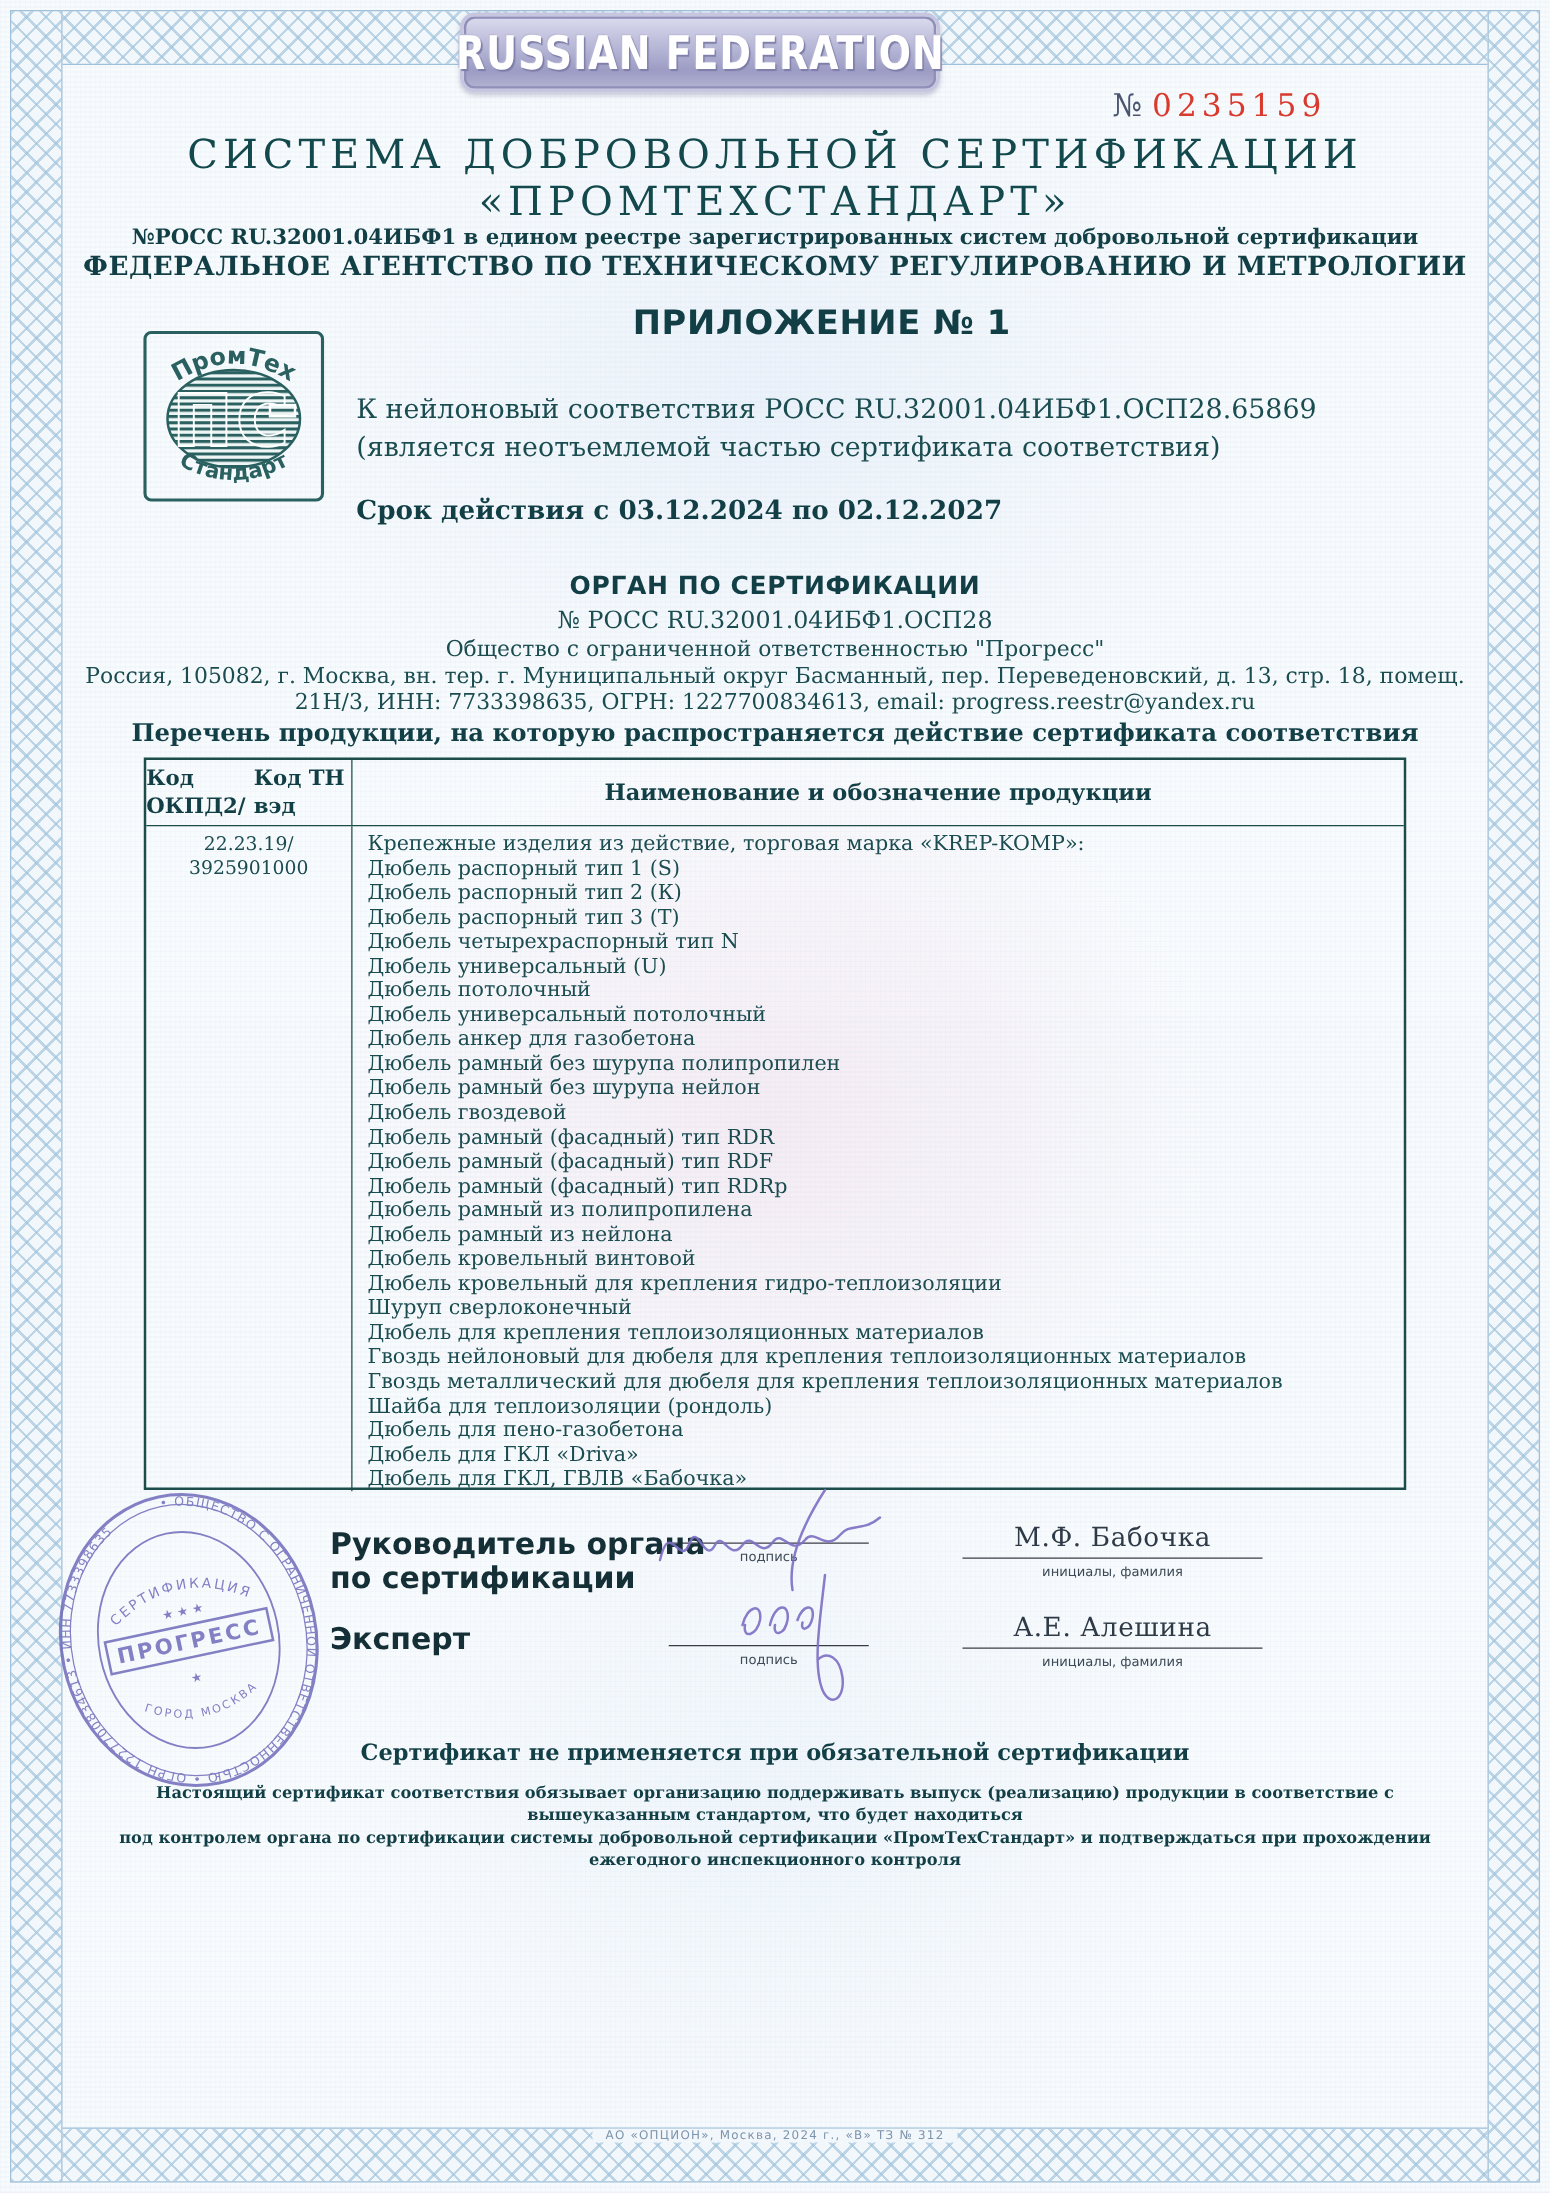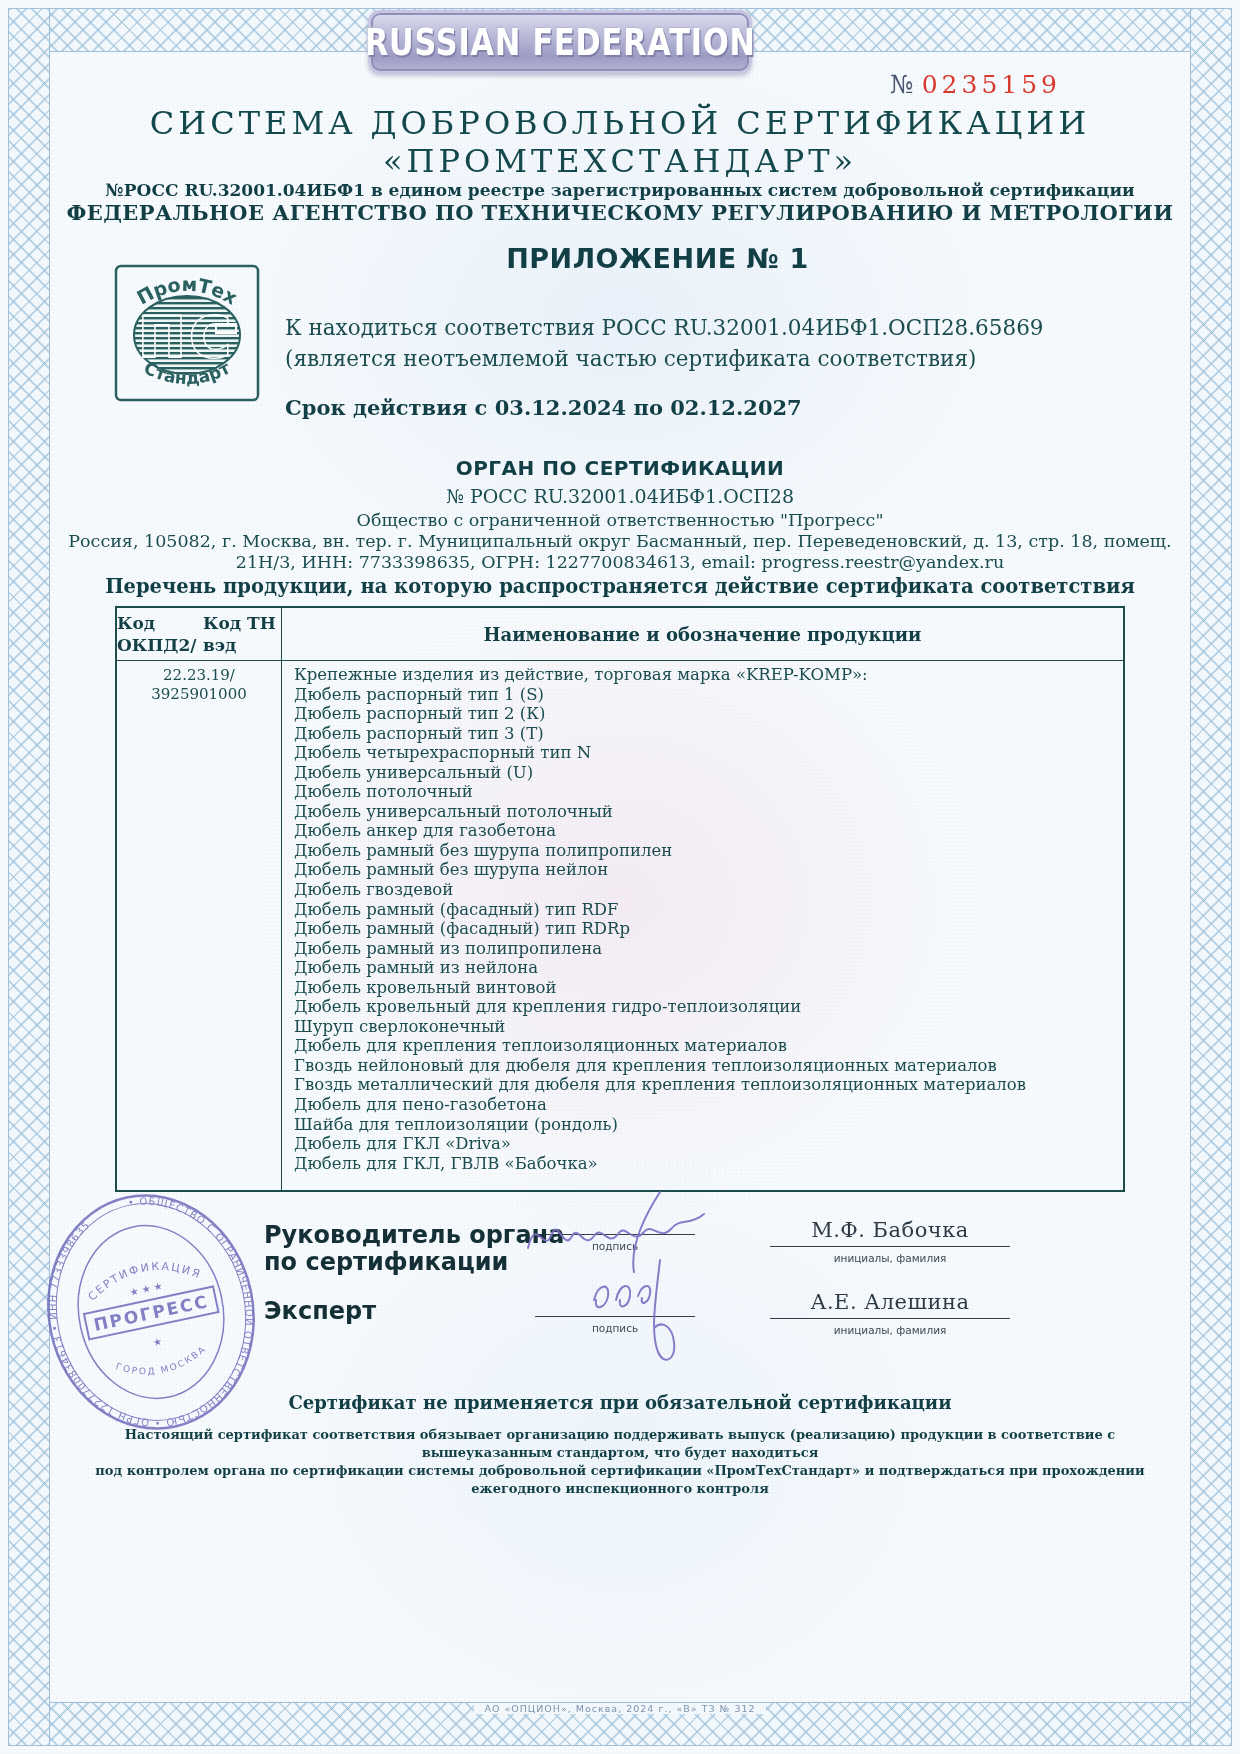--- a/index.html
+++ b/index.html
@@ -124,21 +124,21 @@
     <rect x="104" y="62" width="20" height="9" fill="url(#hz)" stroke="#ffffff" stroke-width="2"></rect>
     <text font-family="DejaVu Sans, sans-serif" font-weight="bold" font-size="19" fill="#2a6060">
       <textPath href="#arcT" startOffset="50%" text-anchor="middle">ПромТех</textPath>
     </text>
     <text font-family="DejaVu Sans, sans-serif" font-weight="bold" font-size="17" fill="#2a6060">
       <textPath href="#arcB" startOffset="50%" text-anchor="middle">Стандарт</textPath>
     </text>
   </svg>
 
   <div class="to-cert">
-    <div>К находиться соответствия РОСС RU.32001.04ИБФ1.ОСП28.65869</div>
+    <div>К нейлоновый соответствия РОСС RU.32001.04ИБФ1.ОСП28.65869</div>
     <div>(является неотъемлемой частью сертификата соответствия)</div>
   </div>
   <div class="validity">Срок действия с 03.12.2024 по 02.12.2027</div>
 
   <div class="center organ-heading">ОРГАН ПО СЕРТИФИКАЦИИ</div>
   <div class="center organ-number">№ РОСС RU.32001.04ИБФ1.ОСП28</div>
   <div class="center organ-name">Общество с ограниченной ответственностью "Прогресс"</div>
   <div class="center organ-addr1">Россия, 105082, г. Москва, вн. тер. г. Муниципальный округ Басманный, пер. Переведеновский, д. 13, стр. 18, помещ.</div>
   <div class="center organ-addr2">21Н/3, ИНН: 7733398635, ОГРН: 1227700834613, email: progress.reestr@yandex.ru</div>
 
@@ -163,32 +163,33 @@
         <div class="pline">Дюбель распорный тип 2 (К)</div>
         <div class="pline">Дюбель распорный тип 3 (Т)</div>
         <div class="pline">Дюбель четырехраспорный тип N</div>
         <div class="pline">Дюбель универсальный (U)</div>
         <div class="pline">Дюбель потолочный</div>
         <div class="pline">Дюбель универсальный потолочный</div>
         <div class="pline">Дюбель анкер для газобетона</div>
         <div class="pline">Дюбель рамный без шурупа полипропилен</div>
         <div class="pline">Дюбель рамный без шурупа нейлон</div>
         <div class="pline">Дюбель гвоздевой</div>
+        <div class="pline">Дюбель рамный (фасадный) тип RDR</div>
         <div class="pline">Дюбель рамный (фасадный) тип RDF</div>
         <div class="pline">Дюбель рамный (фасадный) тип RDRp</div>
         <div class="pline">Дюбель рамный из полипропилена</div>
         <div class="pline">Дюбель рамный из нейлона</div>
         <div class="pline">Дюбель кровельный винтовой</div>
         <div class="pline">Дюбель кровельный для крепления гидро-теплоизоляции</div>
         <div class="pline">Шуруп сверлоконечный</div>
         <div class="pline">Дюбель для крепления теплоизоляционных материалов</div>
         <div class="pline">Гвоздь нейлоновый для дюбеля для крепления теплоизоляционных материалов</div>
         <div class="pline">Гвоздь металлический для дюбеля для крепления теплоизоляционных материалов</div>
+        <div class="pline">Шайба для теплоизоляции (рондоль)</div>
         <div class="pline">Дюбель для пено-газобетона</div>
-        <div class="pline">Шайба для теплоизоляции (рондоль)</div>
         <div class="pline">Дюбель для ГКЛ «Driva»</div>
         <div class="pline">Дюбель для ГКЛ, ГВЛВ «Бабочка»</div>
       </div>
     </div>
   </div>
 
   <div class="sig-label" style="top:1222px;">
     <div>Руководитель органа</div>
     <div>по сертификации</div>
   </div>

